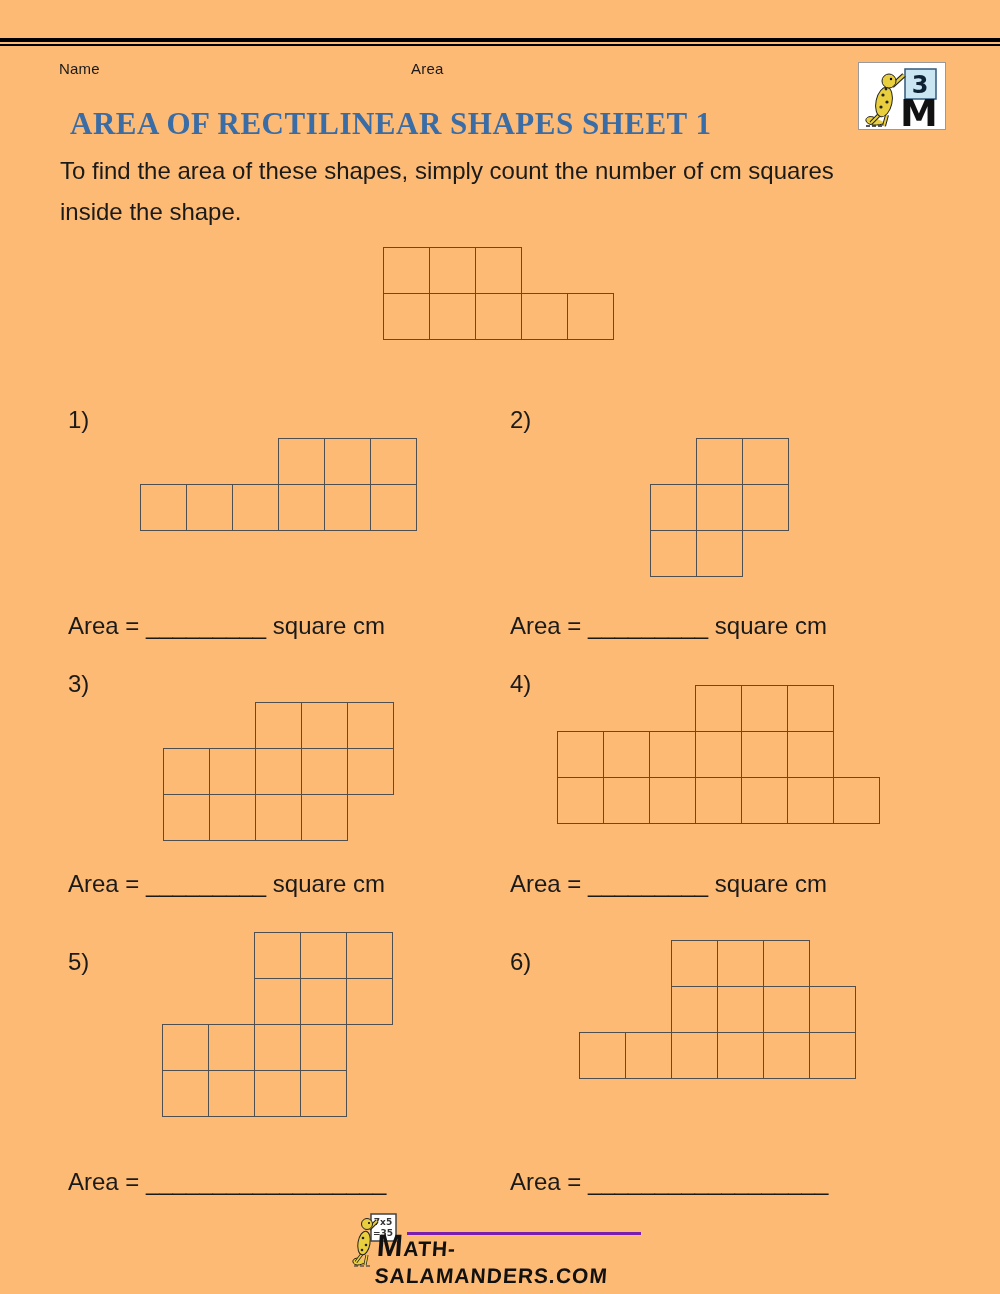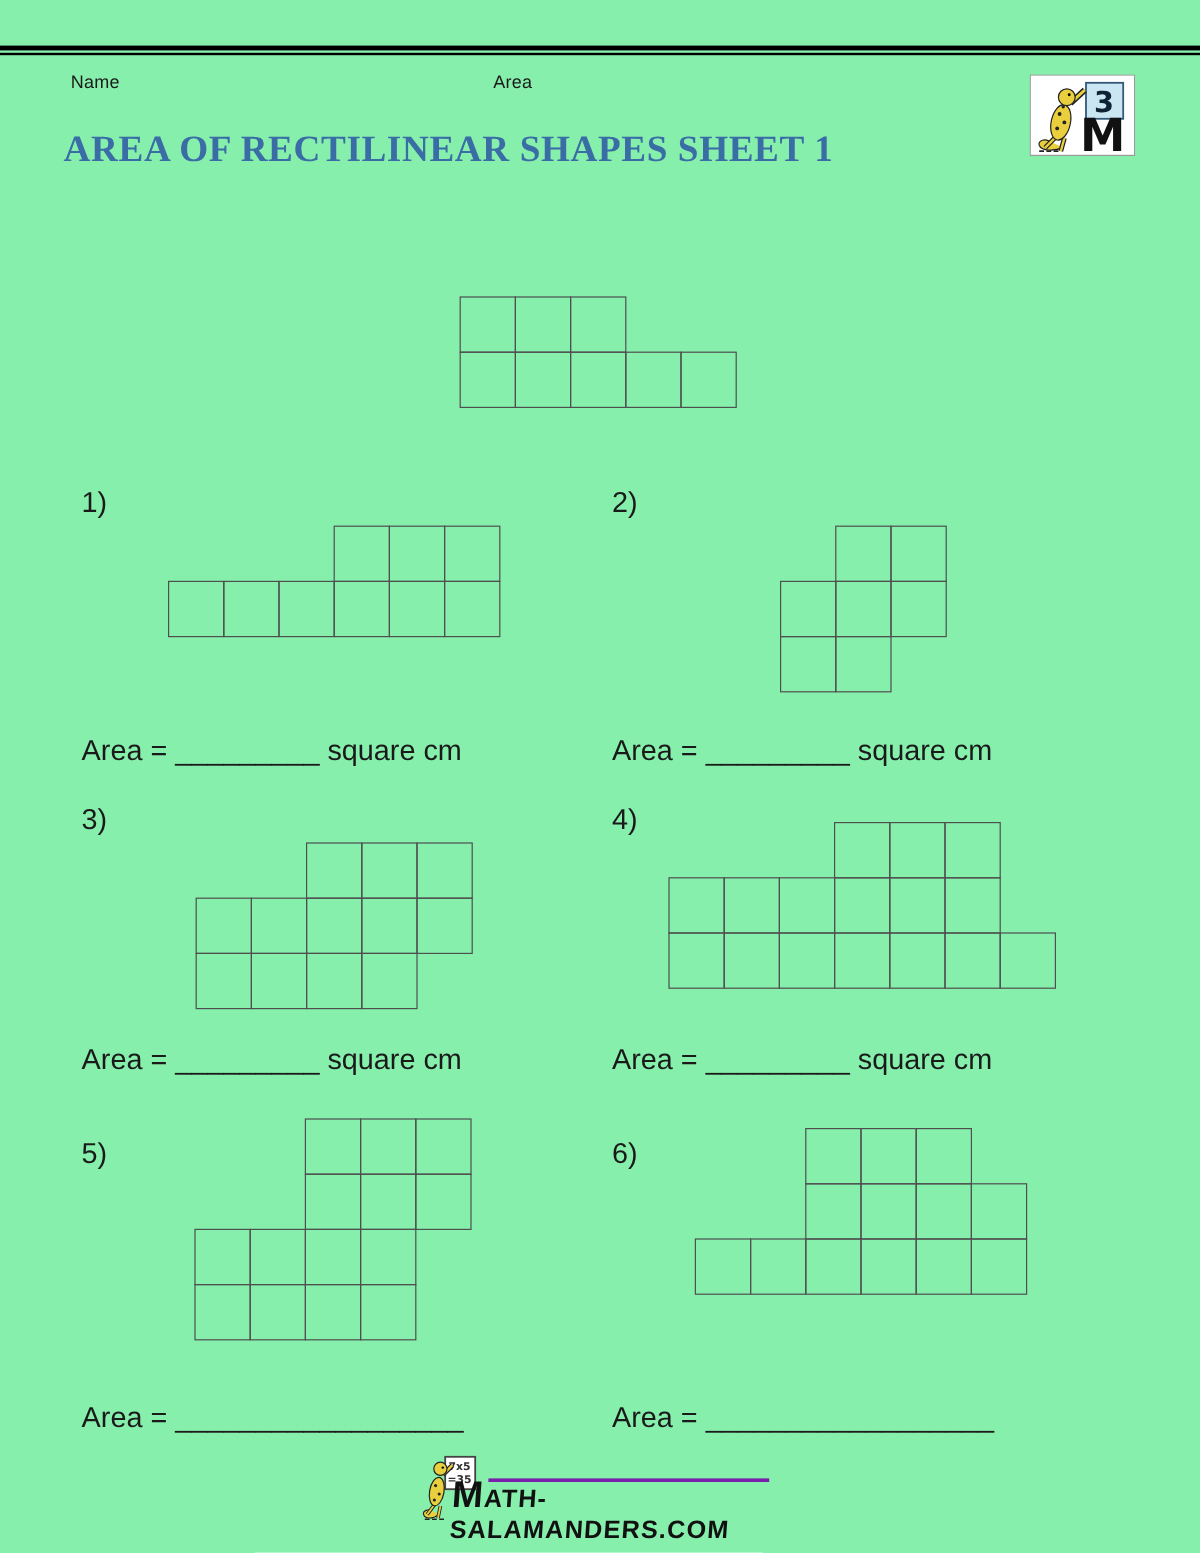--- a/index.html
+++ b/index.html
@@ -4,29 +4,29 @@
 <style>
   :root{
     --title-blue:#3a6ca6;
     --grid-line:#4f4f4f;
     --rule-purple:#7a1fad;
     --sal-yellow:#e9cf3e;
     --board-blue:#c9e6f2;
   }
   html,body{margin:0;padding:0;background:#fff;}
   .page{
-    position:relative;width:1000px;height:1294px;background:#86efac;
+    position:relative;width:1000px;height:1294px;background:#fdba74;
     font-family:"Liberation Sans",sans-serif;color:#1a1a1a;overflow:hidden;
   }
   .abs{position:absolute;}
   .rule-a{left:0;top:38px;width:1000px;height:4px;background:#000;}
   .rule-b{left:0;top:44px;width:1000px;height:2px;background:#000;}
   .meta-label{top:60px;font-size:15px;font-weight:500;letter-spacing:.2px;}
   .page-title{
-    left:53px;top:106px;margin:0;font-family:"Liberation Serif",serif;
+    left:70px;top:106px;margin:0;font-family:"Liberation Serif",serif;
     font-weight:600;font-size:31px;color:var(--title-blue);letter-spacing:.5px;
   }
   .instructions{left:60px;top:150px;width:900px;font-size:24px;line-height:41px;}
   .note-box{
     left:680px;top:243px;width:253px;height:92px;border:2px solid #3c3c3c;
     box-sizing:border-box;padding:11px 0 0 14px;font-size:20px;line-height:33px;background:#fff;
   }
   .note-box sup{font-size:12px;vertical-align:6px;}
   .work-heading{
     left:0;top:364px;width:1000px;text-align:center;font-size:25px;font-style:italic;
@@ -77,20 +77,24 @@
         <circle cx="29" cy="40" r="1.6" fill="#222"></circle>
         <circle cx="23" cy="45" r="1.6" fill="#222"></circle>
         <circle cx="28" cy="27" r="1.4" fill="#222"></circle>
         <path d="M8 64 L12 64 M14 64 L18 64 M20 64 L24 64" stroke="#222" stroke-width="1.5"></path>
       </g>
     </svg>
   </div>
 
   <h1 class="abs page-title">AREA OF RECTILINEAR SHAPES SHEET 1</h1>
 
+  <div class="abs instructions">
+    <span>To find the area of these shapes, simply count the number of cm squares</span><br>
+    <span>inside the shape.</span>
+  </div>
 
   <div class="shape" style="left:383px;top:247px;">
       <div class="cell" style="left: 0px; top: 0px;"></div>
       <div class="cell" style="left: 46px; top: 0px;"></div>
       <div class="cell" style="left: 92px; top: 0px;"></div>
       <div class="cell" style="left: 0px; top: 46px;"></div>
       <div class="cell" style="left: 46px; top: 46px;"></div>
       <div class="cell" style="left: 92px; top: 46px;"></div>
       <div class="cell" style="left: 138px; top: 46px;"></div>
       <div class="cell" style="left: 184px; top: 46px;"></div>

